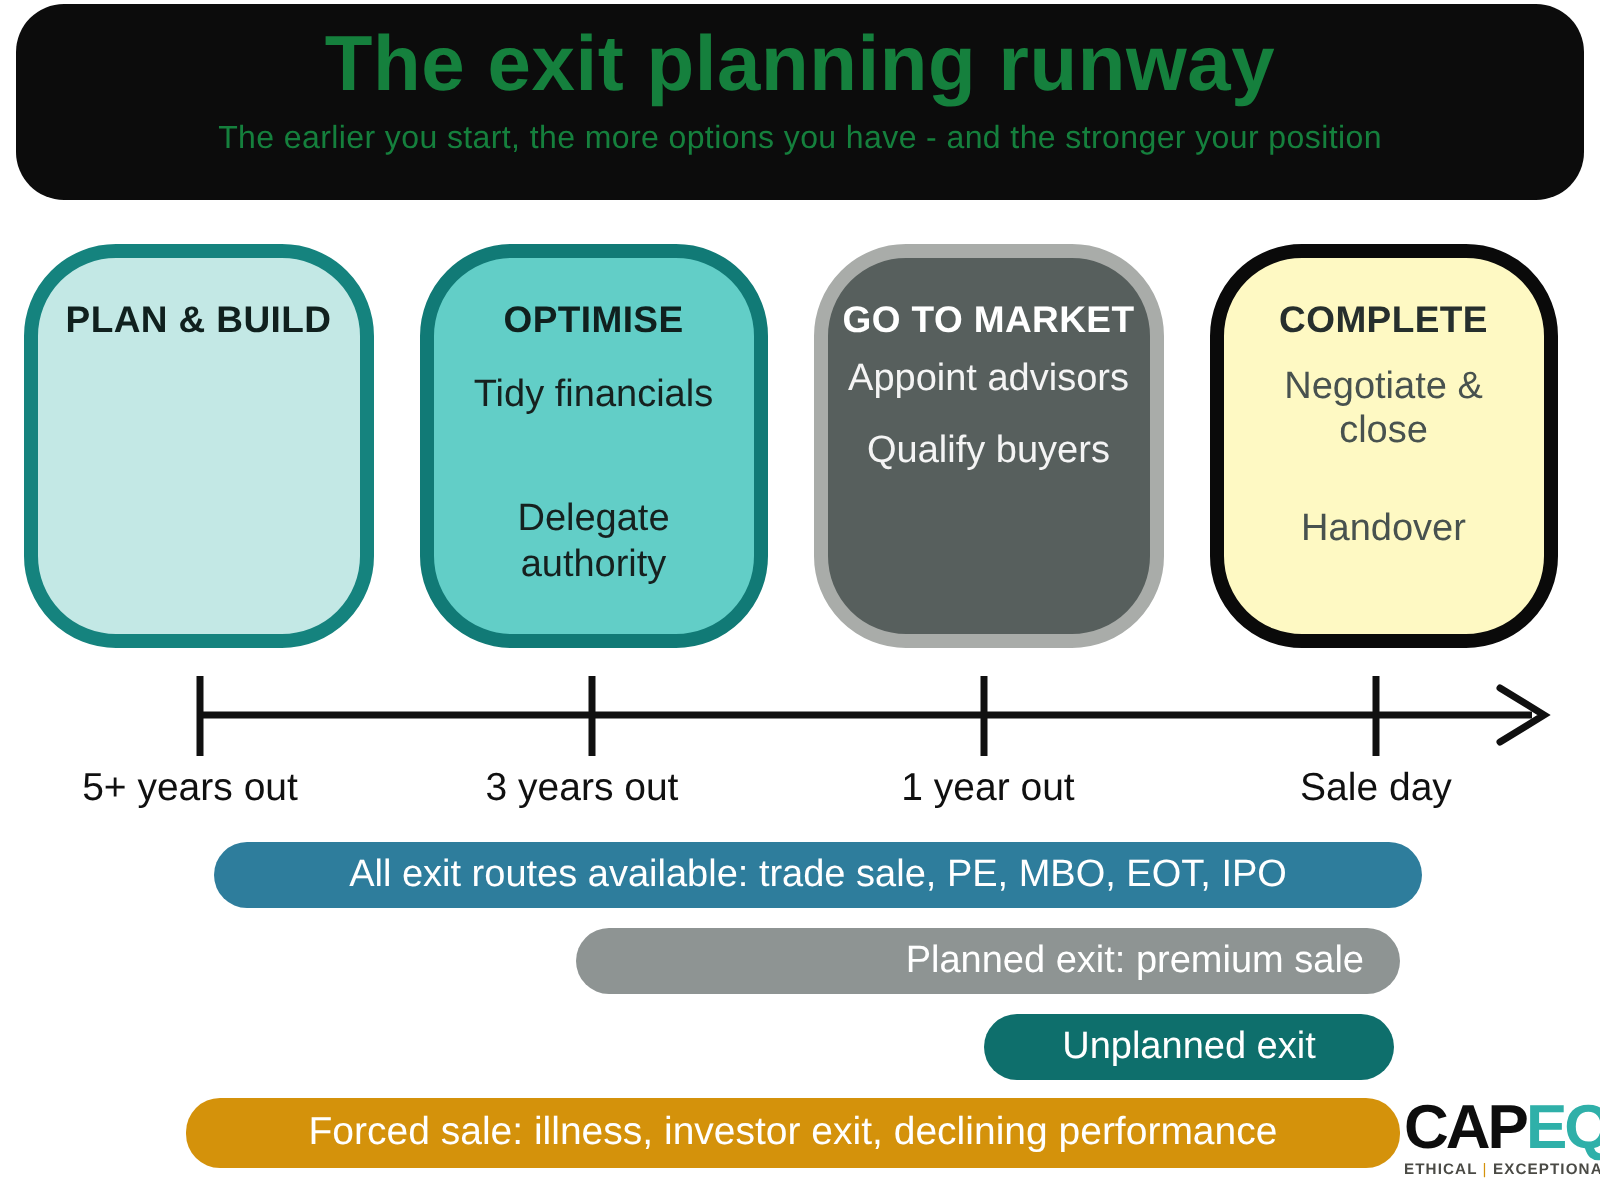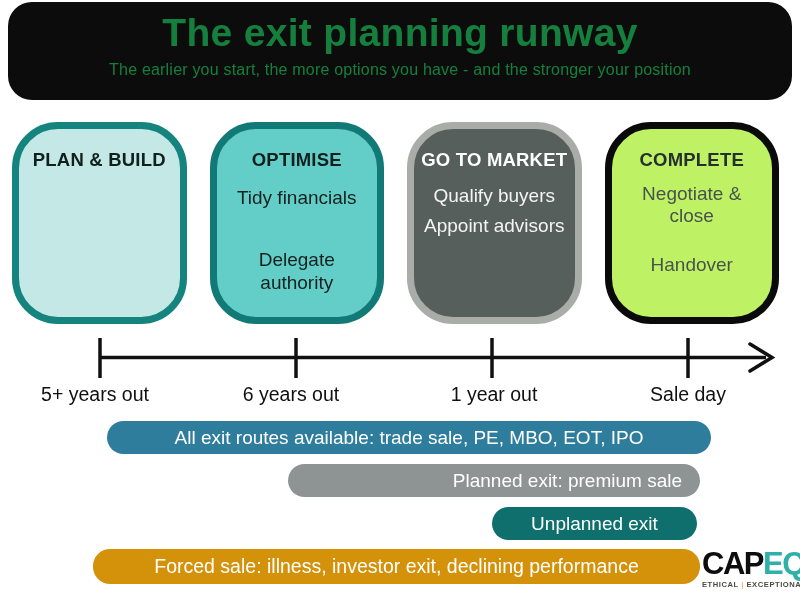--- a/index.html
+++ b/index.html
@@ -72,21 +72,21 @@
   .stage-2 .stage-item { color: #16211f; }
   .stage-2 .item-1 { margin-top: 16px; }
   .stage-2 .item-2 { margin-top: 40px; }
 
   .stage-3 { background: #575f5d; border-color: #a9aca9; }
   .stage-3 .stage-title { color: #ffffff; }
   .stage-3 .stage-item { color: #f4f4f4; }
   .stage-3 .item-1 { margin-top: 8px; }
   .stage-3 .item-2 { margin-top: 14px; }
 
-  .stage-4 { background: #bef264; border-color: #0a0a0a; }
+  .stage-4 { background: #fef9c3; border-color: #0a0a0a; }
   .stage-4 .stage-title { color: #262f2d; }
   .stage-4 .stage-item { color: #48524f; }
   .stage-4 .item-1 { margin-top: 12px; }
   .stage-4 .item-2 { margin-top: 26px; }
 
   
   .timeline-svg {
     position: absolute;
     left: 0; top: 336px;
     width: 800px; height: 50px;
@@ -157,42 +157,42 @@
   <div class="stage stage-1">
     <div class="stage-title">PLAN &amp; BUILD</div>
   </div>
   <div class="stage stage-2">
     <div class="stage-title">OPTIMISE</div>
     <div class="stage-item item-1">Tidy financials</div>
     <div class="stage-item item-2">Delegate authority</div>
   </div>
   <div class="stage stage-3">
     <div class="stage-title">GO TO MARKET</div>
+    <div class="stage-item item-1">Appoint advisors</div>
     <div class="stage-item item-2">Qualify buyers</div>
-    <div class="stage-item item-1">Appoint advisors</div>
   </div>
   <div class="stage stage-4">
     <div class="stage-title">COMPLETE</div>
     <div class="stage-item item-1">Negotiate &amp; close</div>
     <div class="stage-item item-2">Handover</div>
   </div>
 </div>
 
 <svg class="timeline-svg" viewBox="0 0 800 50">
   <line x1="100" y1="21.5" x2="766" y2="21.5" stroke="#101010" stroke-width="3.5"></line>
   <polyline points="750,8 772,21.5 750,35" fill="none" stroke="#101010" stroke-width="3.5" stroke-linecap="round" stroke-linejoin="miter"></polyline>
   <line x1="100" y1="2" x2="100" y2="42" stroke="#101010" stroke-width="3.5"></line>
   <line x1="296" y1="2" x2="296" y2="42" stroke="#101010" stroke-width="3.5"></line>
   <line x1="492" y1="2" x2="492" y2="42" stroke="#101010" stroke-width="3.5"></line>
   <line x1="688" y1="2" x2="688" y2="42" stroke="#101010" stroke-width="3.5"></line>
 </svg>
 
 <div class="timeline-labels">
   <div class="timeline-label tl-0">5+ years out</div>
-  <div class="timeline-label tl-1">6 years out</div>
+  <div class="timeline-label tl-1">3 years out</div>
   <div class="timeline-label tl-2">1 year out</div>
   <div class="timeline-label tl-3">Sale day</div>
 </div>
 
 <div class="bar bar-1">All exit routes available: trade sale, PE, MBO, EOT, IPO</div>
 <div class="bar bar-2">Planned exit: premium sale</div>
 <div class="bar bar-3">Unplanned exit</div>
 <div class="bar bar-4">Forced sale: illness, investor exit, declining performance</div>
 
 <div class="logo">

